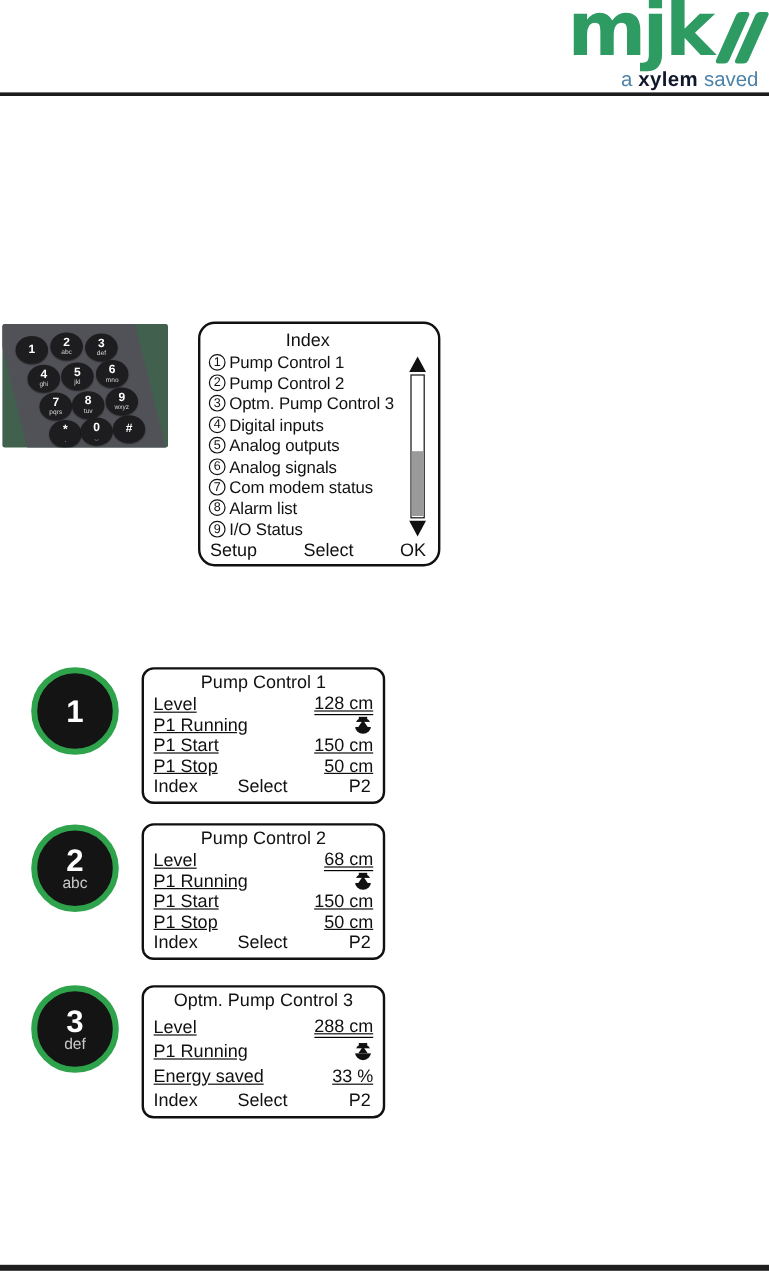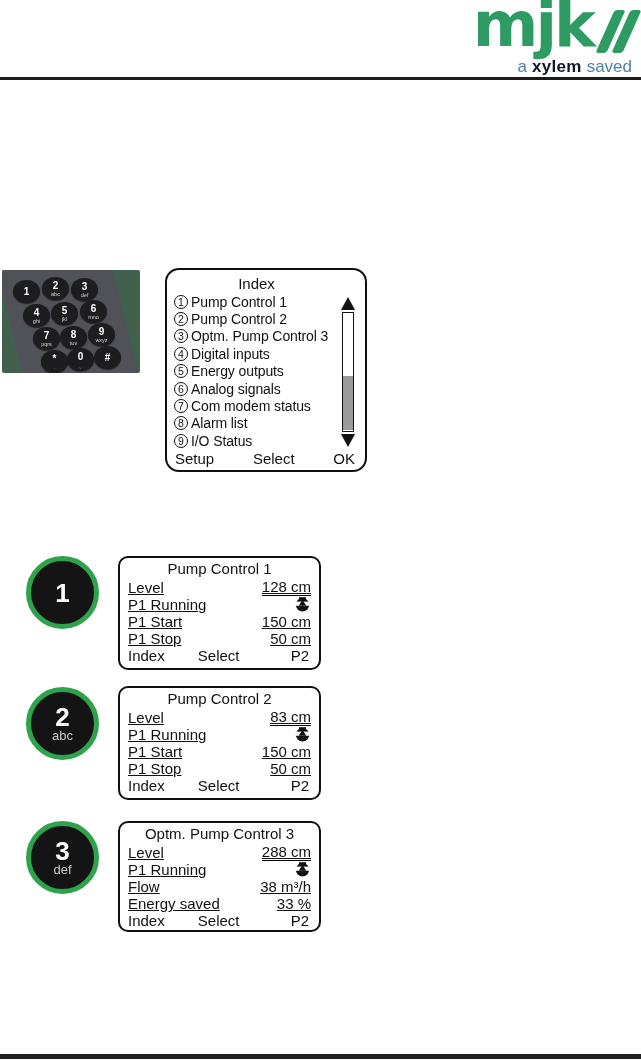--- a/index.html
+++ b/index.html
@@ -159,21 +159,21 @@
       <div class="idx-item">
           <span class="cnum">3</span>
           <span class="ilabel">Optm. Pump Control 3</span>
         </div>
       <div class="idx-item">
           <span class="cnum">4</span>
           <span class="ilabel">Digital inputs</span>
         </div>
       <div class="idx-item">
           <span class="cnum">5</span>
-          <span class="ilabel">Energy outputs</span>
+          <span class="ilabel">Analog outputs</span>
         </div>
       <div class="idx-item">
           <span class="cnum">6</span>
           <span class="ilabel">Analog signals</span>
         </div>
       <div class="idx-item">
           <span class="cnum">7</span>
           <span class="ilabel">Com modem status</span>
         </div>
       <div class="idx-item">
@@ -234,21 +234,21 @@
   </div>
 
   <div class="numbtn b2">
     <span class="n">2</span>
     <span class="s">abc</span>
   </div>
   <div class="lcd lcd-pc s2">
     <div class="lcd-title">Pump Control 2</div>
     <div class="lcd-row">
       <span>Level</span>
-      <span class="val u">83 cm</span>
+      <span class="val u">68 cm</span>
     </div>
     <div class="lcd-row">
       <span>P1 Running</span>
       <svg class="pump" viewBox="0 0 17 15" width="17" height="15">
         <circle cx="8.5" cy="7.8" r="6.7" fill="#111"></circle>
         <rect x="5" y="0.2" width="7" height="2" fill="#111"></rect>
         <rect x="1.6" y="4.6" width="13.8" height="4.2" fill="#fff"></rect>
         <path d="M8.5 3 L12.4 8.8 H4.6 Z" fill="#111"></path>
       </svg>
     </div>
@@ -280,24 +280,20 @@
     <div class="lcd-row">
       <span>P1 Running</span>
       <svg class="pump" viewBox="0 0 17 15" width="17" height="15">
         <circle cx="8.5" cy="7.8" r="6.7" fill="#111"></circle>
         <rect x="5" y="0.2" width="7" height="2" fill="#111"></rect>
         <rect x="1.6" y="4.6" width="13.8" height="4.2" fill="#fff"></rect>
         <path d="M8.5 3 L12.4 8.8 H4.6 Z" fill="#111"></path>
       </svg>
     </div>
     <div class="lcd-row">
-      <span>Flow</span>
-      <span class="val">38 m³/h</span>
-    </div>
-    <div class="lcd-row">
       <span>Energy saved</span>
       <span class="val">33 %</span>
     </div>
     <div class="lcd-softkeys">
       <span>Index</span>
       <span class="ctr">Select</span>
       <span>P2</span>
     </div>
   </div>
 

